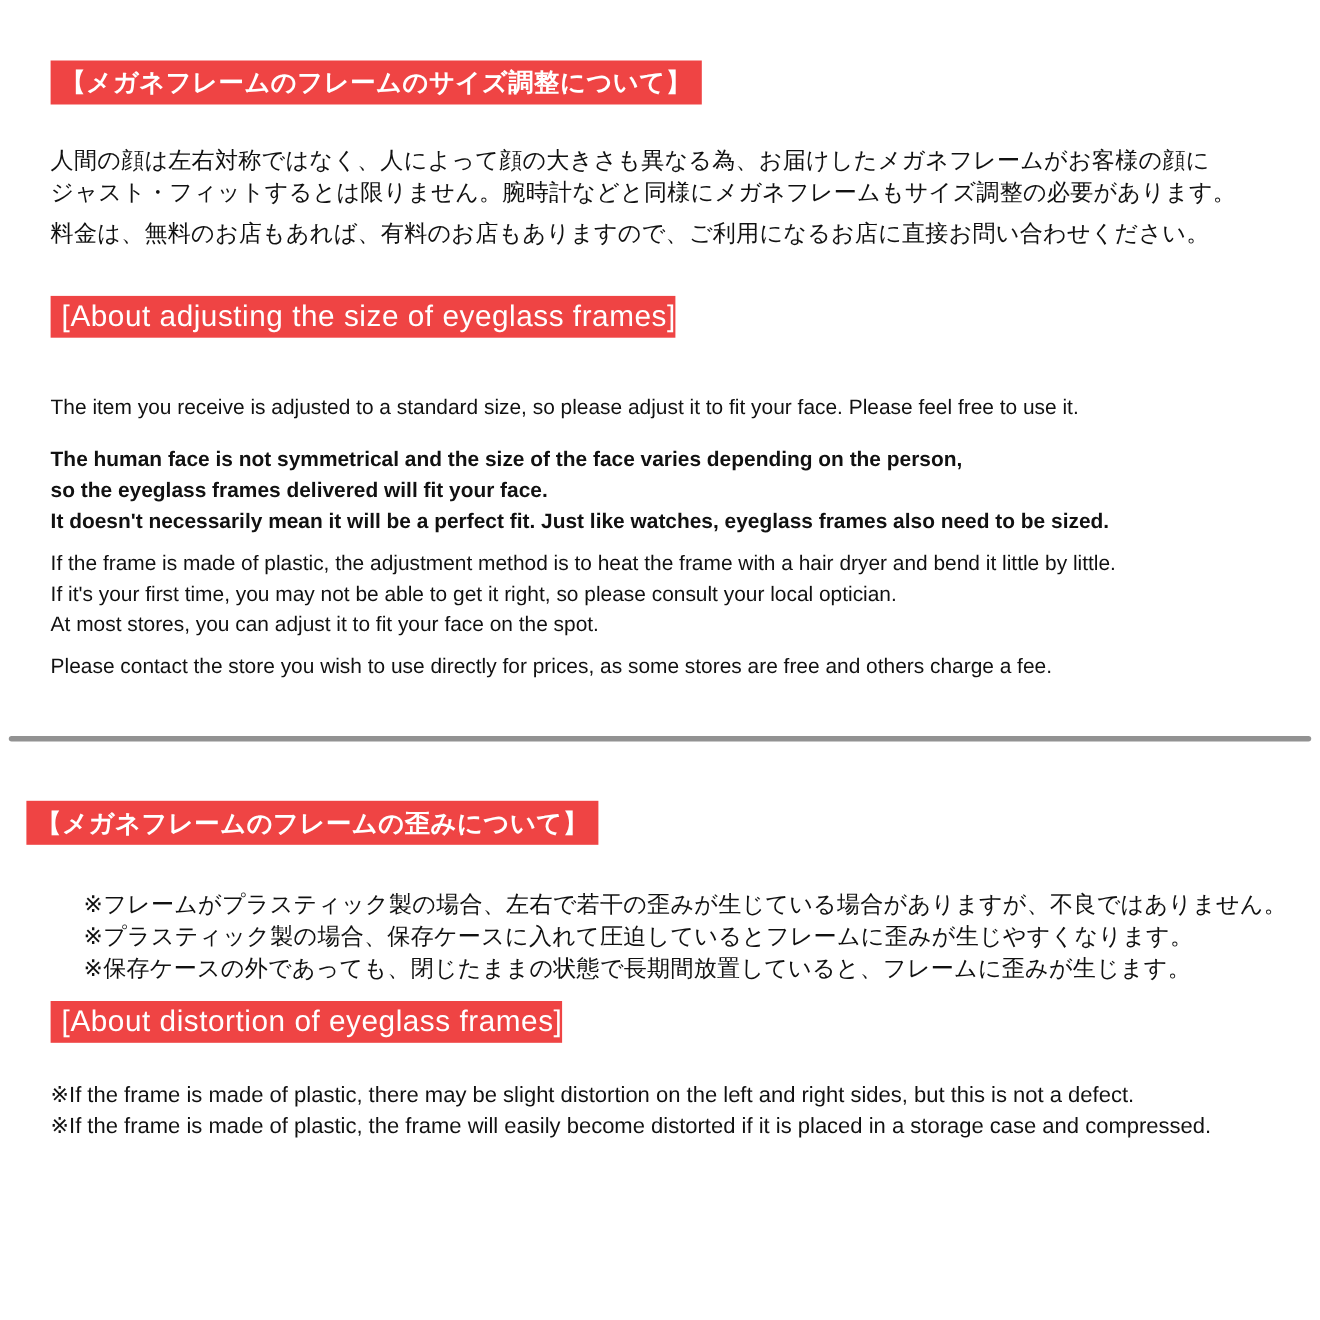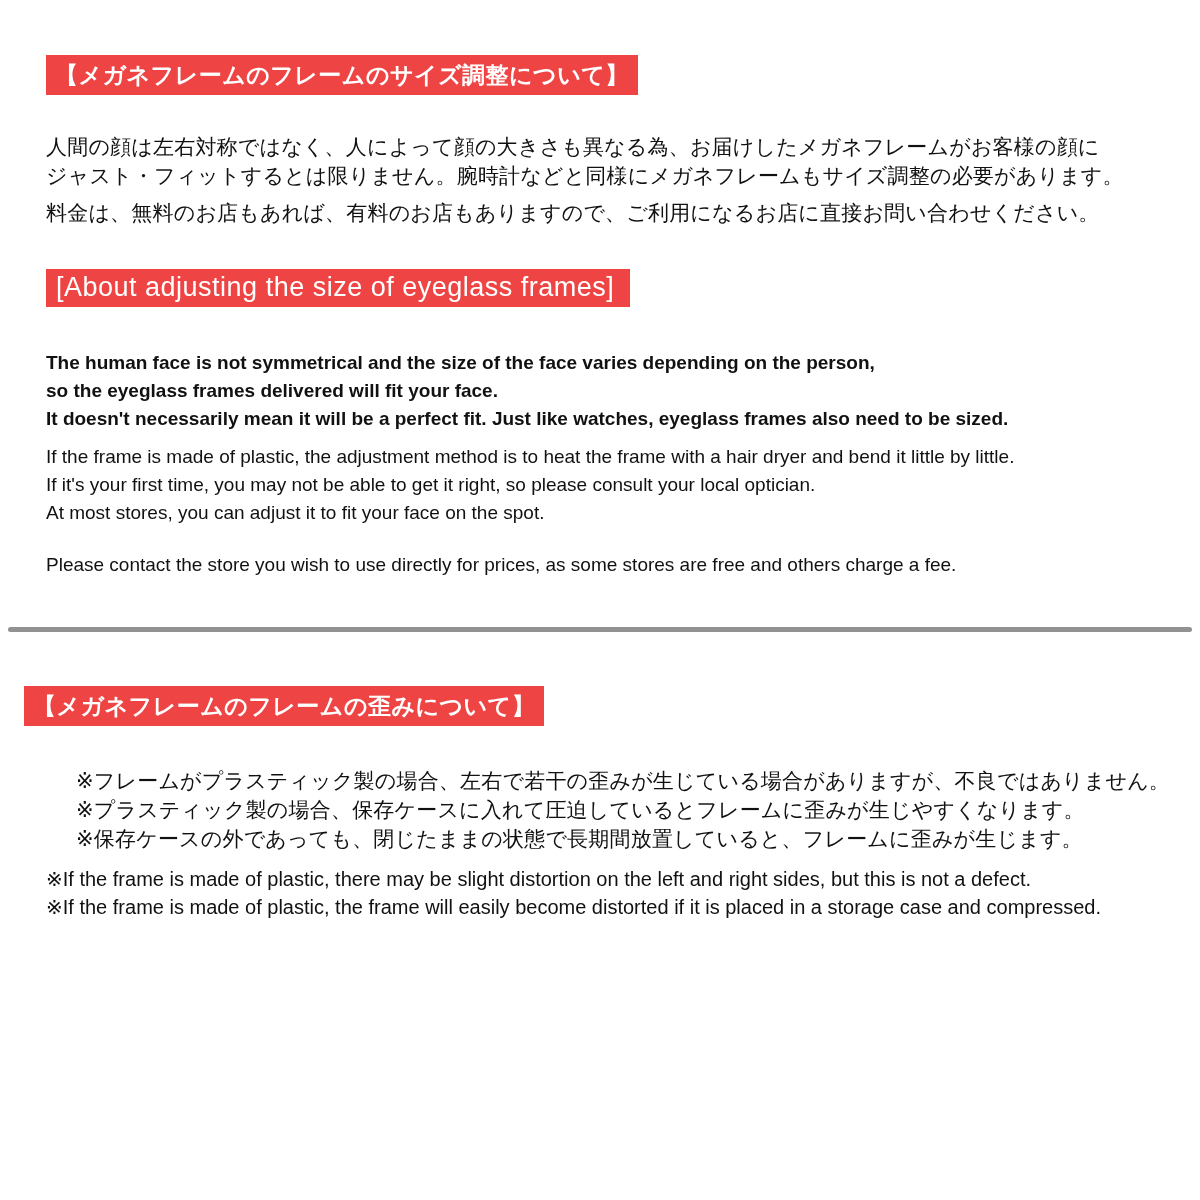--- a/index.html
+++ b/index.html
@@ -26,21 +26,21 @@
   }
   .banner.jp {
     font-size: 23px;
     font-weight: bold;
     padding: 5px 9px 4px 9px;
     letter-spacing: 0.5px;
   }
   .banner.en {
     font-size: 27px;
     font-weight: 400;
-    padding: 3px 16px 4px 10px;
+    padding: 3px 0 4px 10px;
     letter-spacing: 0.5px;
   }
   .jp-text {
     font-size: 21px;
     line-height: 29px;
     margin: 0 0 0 46px;
     white-space: pre-line;
     letter-spacing: 0.2px;
   }
   .en-text {
@@ -70,21 +70,21 @@
   
   .mt-banner1   { margin-top: 55px; }
   .mt-jp-p1     { margin-top: 22px; }
   .mt-jp-p2     { margin-top: 18px; }
   .mt-jp-p3     { margin-top: 16px; }
   .mt-jp-p4     { margin-top: 8px;  }
   .mt-banner-en1{ margin-top: 42px; }
   .mt-en-p1     { margin-top: 28px; }
   .mt-en-p2     { margin-top: 20px; font-weight: bold; }
   .mt-en-p3     { margin-top: 10px; }
-  .mt-en-p4     { margin-top: 24px; }
+  .mt-en-p4     { margin-top: 10px; }
   .mt-divider   { margin-top: 48px; }
   .mt-banner2   { margin-top: 54px; margin-left: 24px; }
   .mt-jp-notes  { margin-top: 20px; padding-left: 30px; }
   .mt-banner-en2{ margin-top: 15px; }
   .mt-en-notes  { margin-top: 12px; }
 </style>
 </head>
 <body>
 
 <main class="content">
@@ -94,20 +94,21 @@
 
 
     <p class="jp-text mt-jp-p2">人間の顔は左右対称ではなく、人によって顔の大きさも異なる為、お届けしたメガネフレームがお客様の顔に
 ジャスト・フィットするとは限りません。腕時計などと同様にメガネフレームもサイズ調整の必要があります。</p>
 
 
     <p class="jp-text mt-jp-p4">料金は、無料のお店もあれば、有料のお店もありますので、ご利用になるお店に直接お問い合わせください。</p>
 
     <h2 class="banner en mt-banner-en1">[About adjusting the size of eyeglass frames]</h2>
 
+    <p class="en-text mt-en-p1">The item you receive is adjusted to a standard size, so please adjust it to fit your face. Please feel free to use it.</p>
 
     <p class="en-text mt-en-p2">The human face is not symmetrical and the size of the face varies depending on the person,
 so the eyeglass frames delivered will fit your face.
 It doesn't necessarily mean it will be a perfect fit. Just like watches, eyeglass frames also need to be sized.</p>
 
     <p class="en-text mt-en-p3">If the frame is made of plastic, the adjustment method is to heat the frame with a hair dryer and bend it little by little.
 If it's your first time, you may not be able to get it right, so please consult your local optician.
 At most stores, you can adjust it to fit your face on the spot.</p>
 
     <p class="en-text mt-en-p4">Please contact the store you wish to use directly for prices, as some stores are free and others charge a fee.</p>
@@ -117,20 +118,21 @@
 
   <section>
     <h2 class="banner jp mt-banner2">【メガネフレームのフレームの歪みについて】</h2>
 
     <div class="jp-notes mt-jp-notes">
       <div class="note-line">※フレームがプラスティック製の場合、左右で若干の歪みが生じている場合がありますが、不良ではありません。</div>
       <div class="note-line">※プラスティック製の場合、保存ケースに入れて圧迫しているとフレームに歪みが生じやすくなります。</div>
       <div class="note-line">※保存ケースの外であっても、閉じたままの状態で長期間放置していると、フレームに歪みが生じます。</div>
     </div>
 
+    <h2 class="banner en mt-banner-en2">[About distortion of eyeglass frames]</h2>
 
     <div class="en-notes mt-en-notes">
       <div class="note-line">※If the frame is made of plastic, there may be slight distortion on the left and right sides, but this is not a defect.</div>
       <div class="note-line">※If the frame is made of plastic, the frame will easily become distorted if it is placed in a storage case and compressed.</div>
 
     </div>
   </section>
 
 </main>
 

